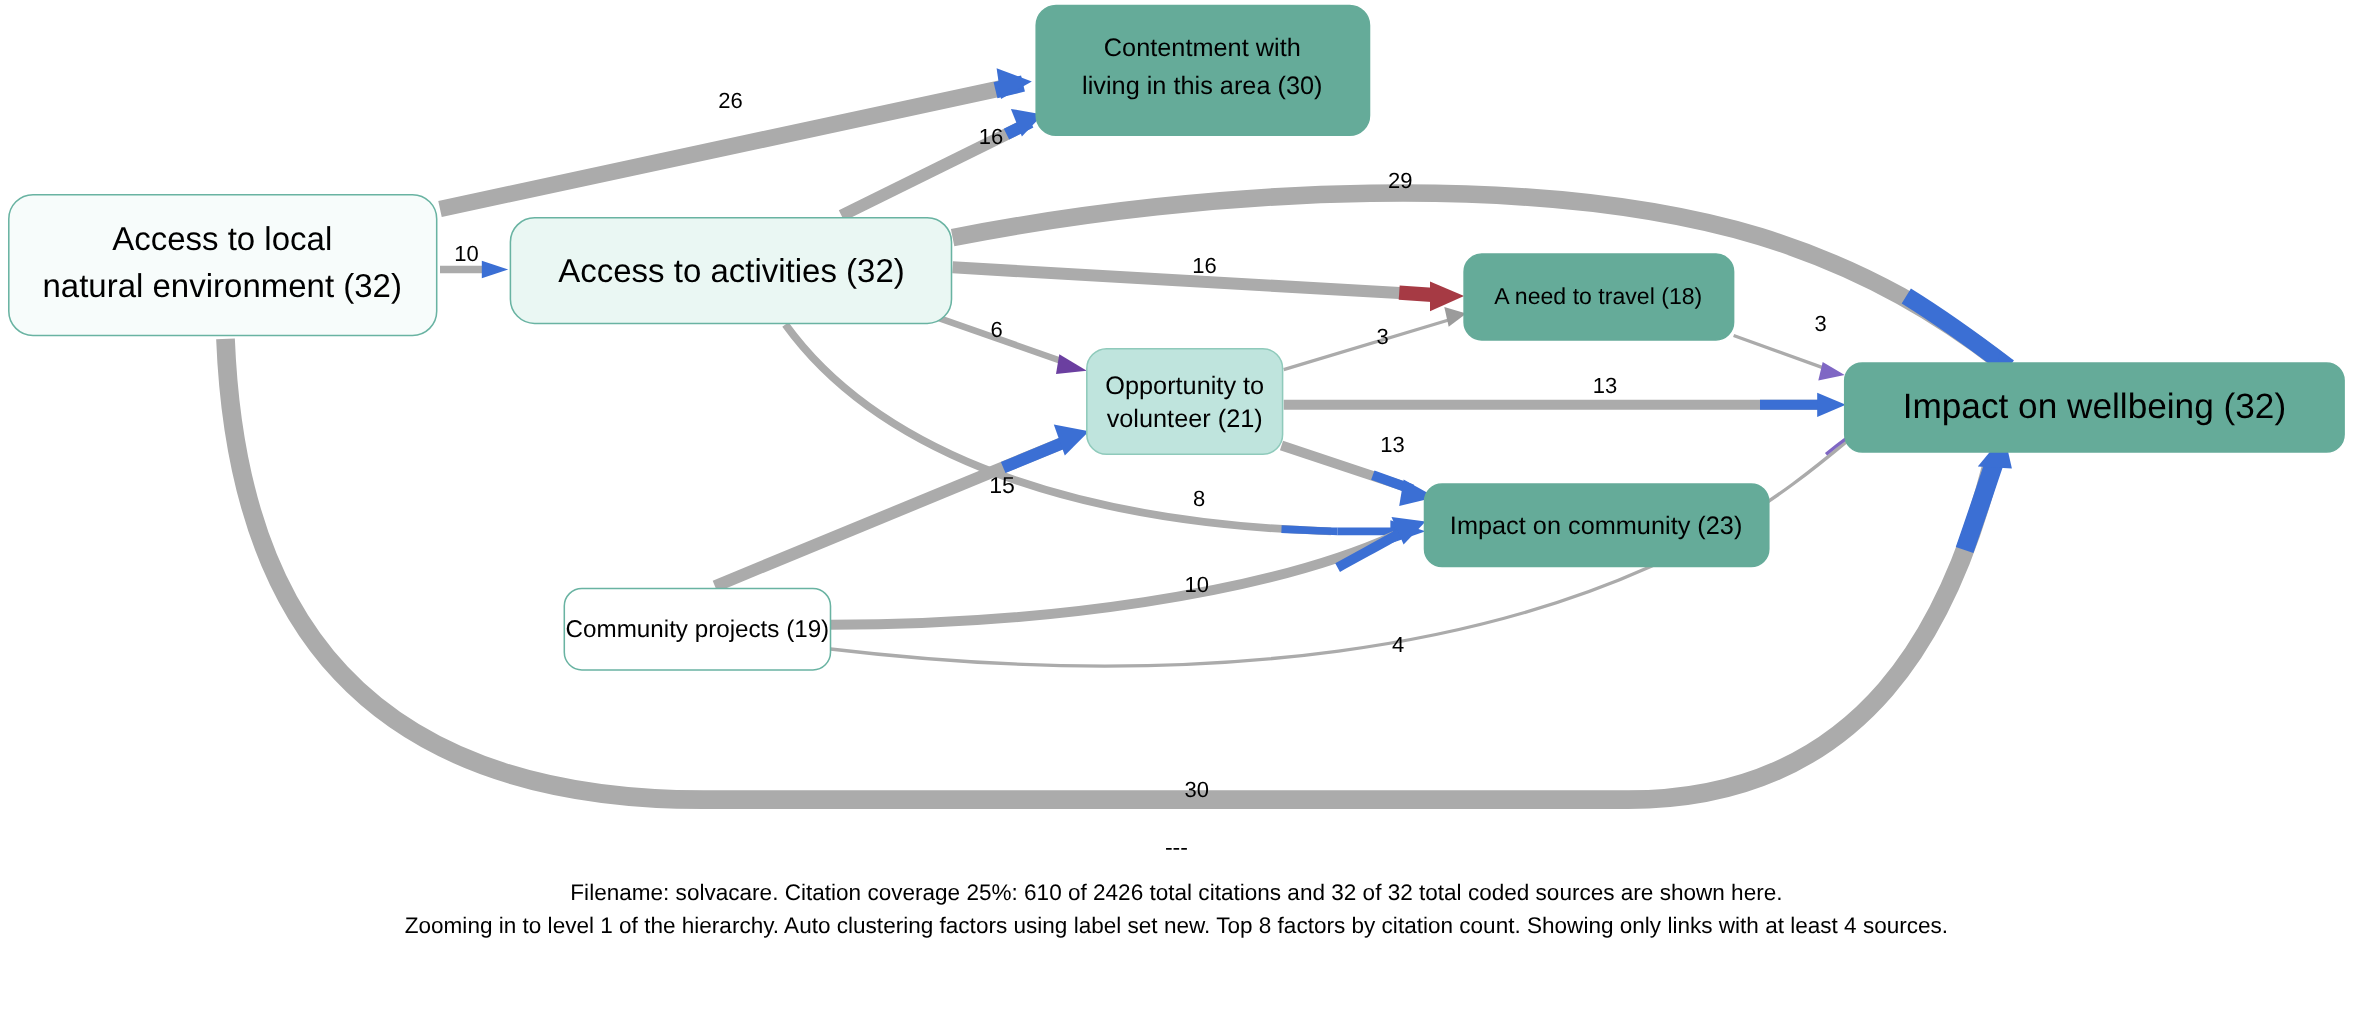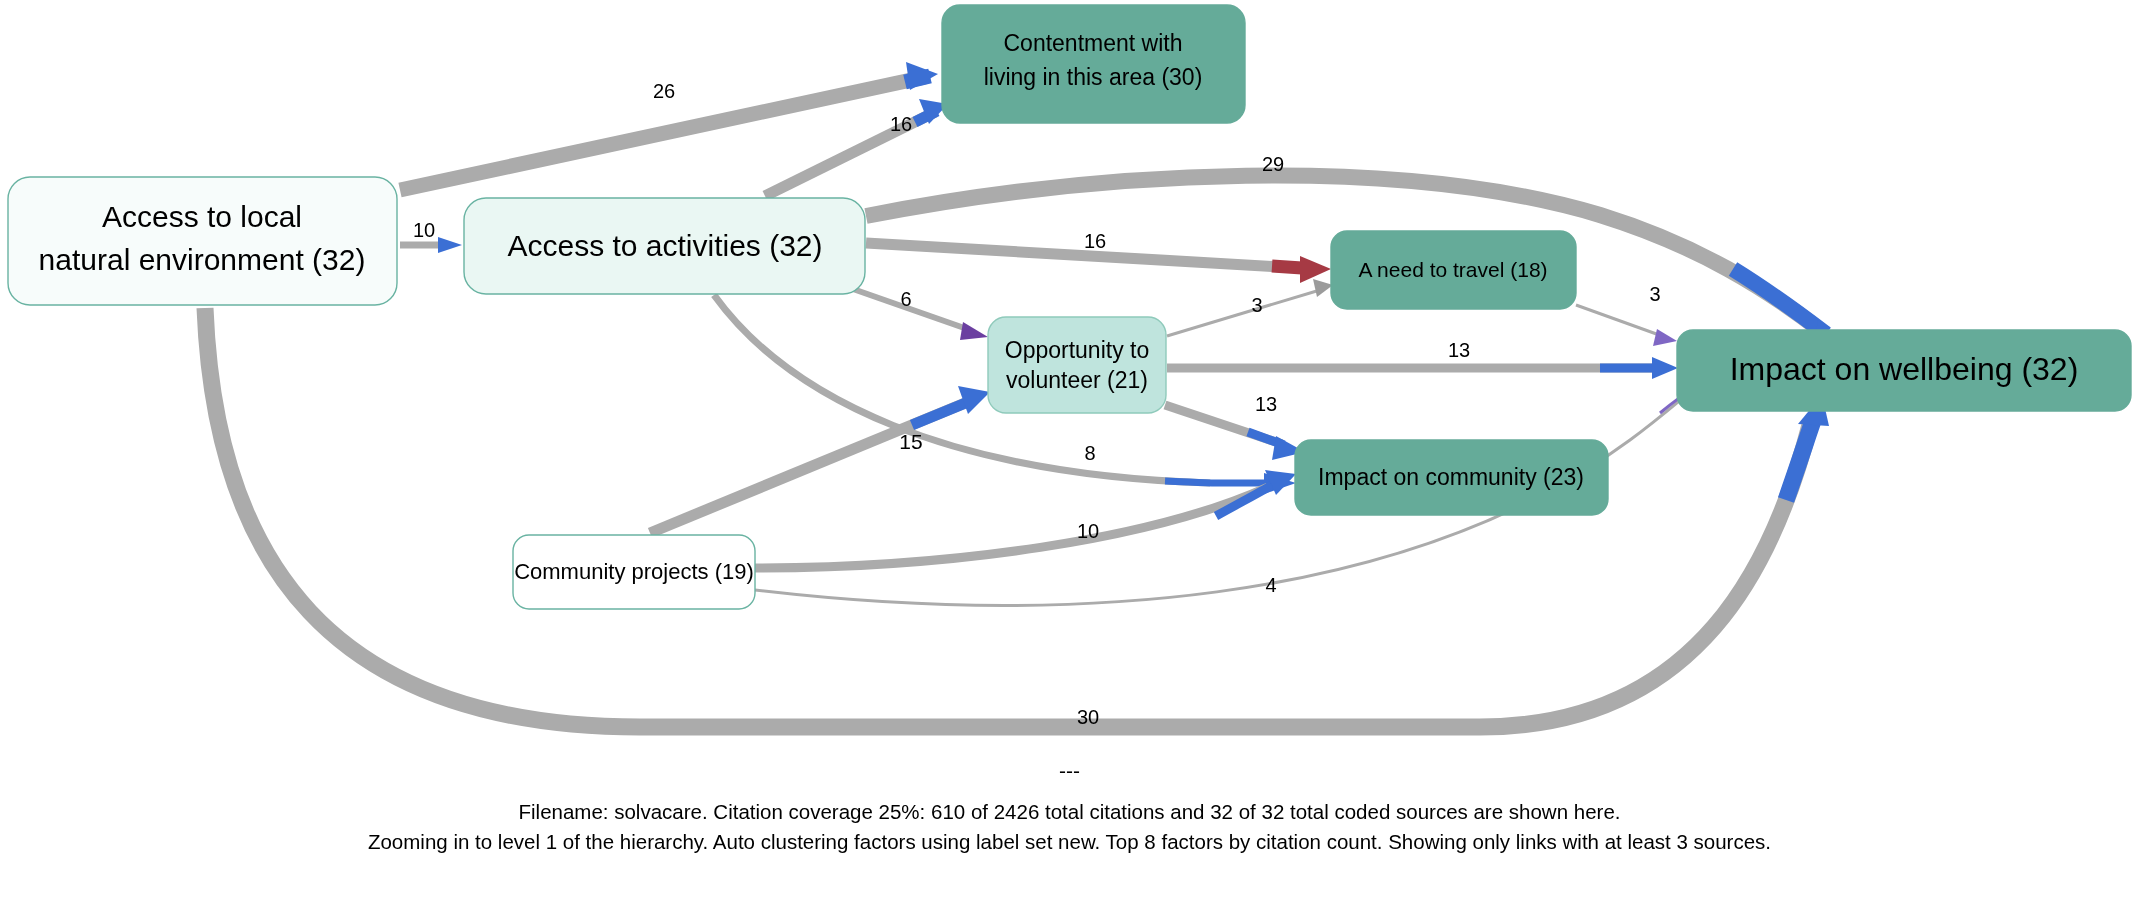--- a/index.html
+++ b/index.html
@@ -200,16 +200,16 @@
       <text class="link-label" x="1266" y="406">13</text>
       <text class="link-label" x="1655" y="296">3</text>
       <text class="link-label" x="1088" y="533">10</text>
       <text class="link-label" x="1271" y="587">4</text>
     </g>
   </svg>
 
   <div class="caption" id="caption-dashes">---</div>
   <div class="caption" id="caption-block" style="top:786px">
     <div>Filename: solvacare. Citation coverage 25%: 610 of 2426 total citations and 32 of 32 total coded sources are shown here.</div>
-    <div>Zooming in to level 1 of the hierarchy. Auto clustering factors using label set new. Top 8 factors by citation count. Showing only links with at least 3 sources.</div>
+    <div>Zooming in to level 1 of the hierarchy. Auto clustering factors using label set new. Top 8 factors by citation count. Showing only links with at least 4 sources.</div>
   </div>
 
 </div>
 
 </body></html>

